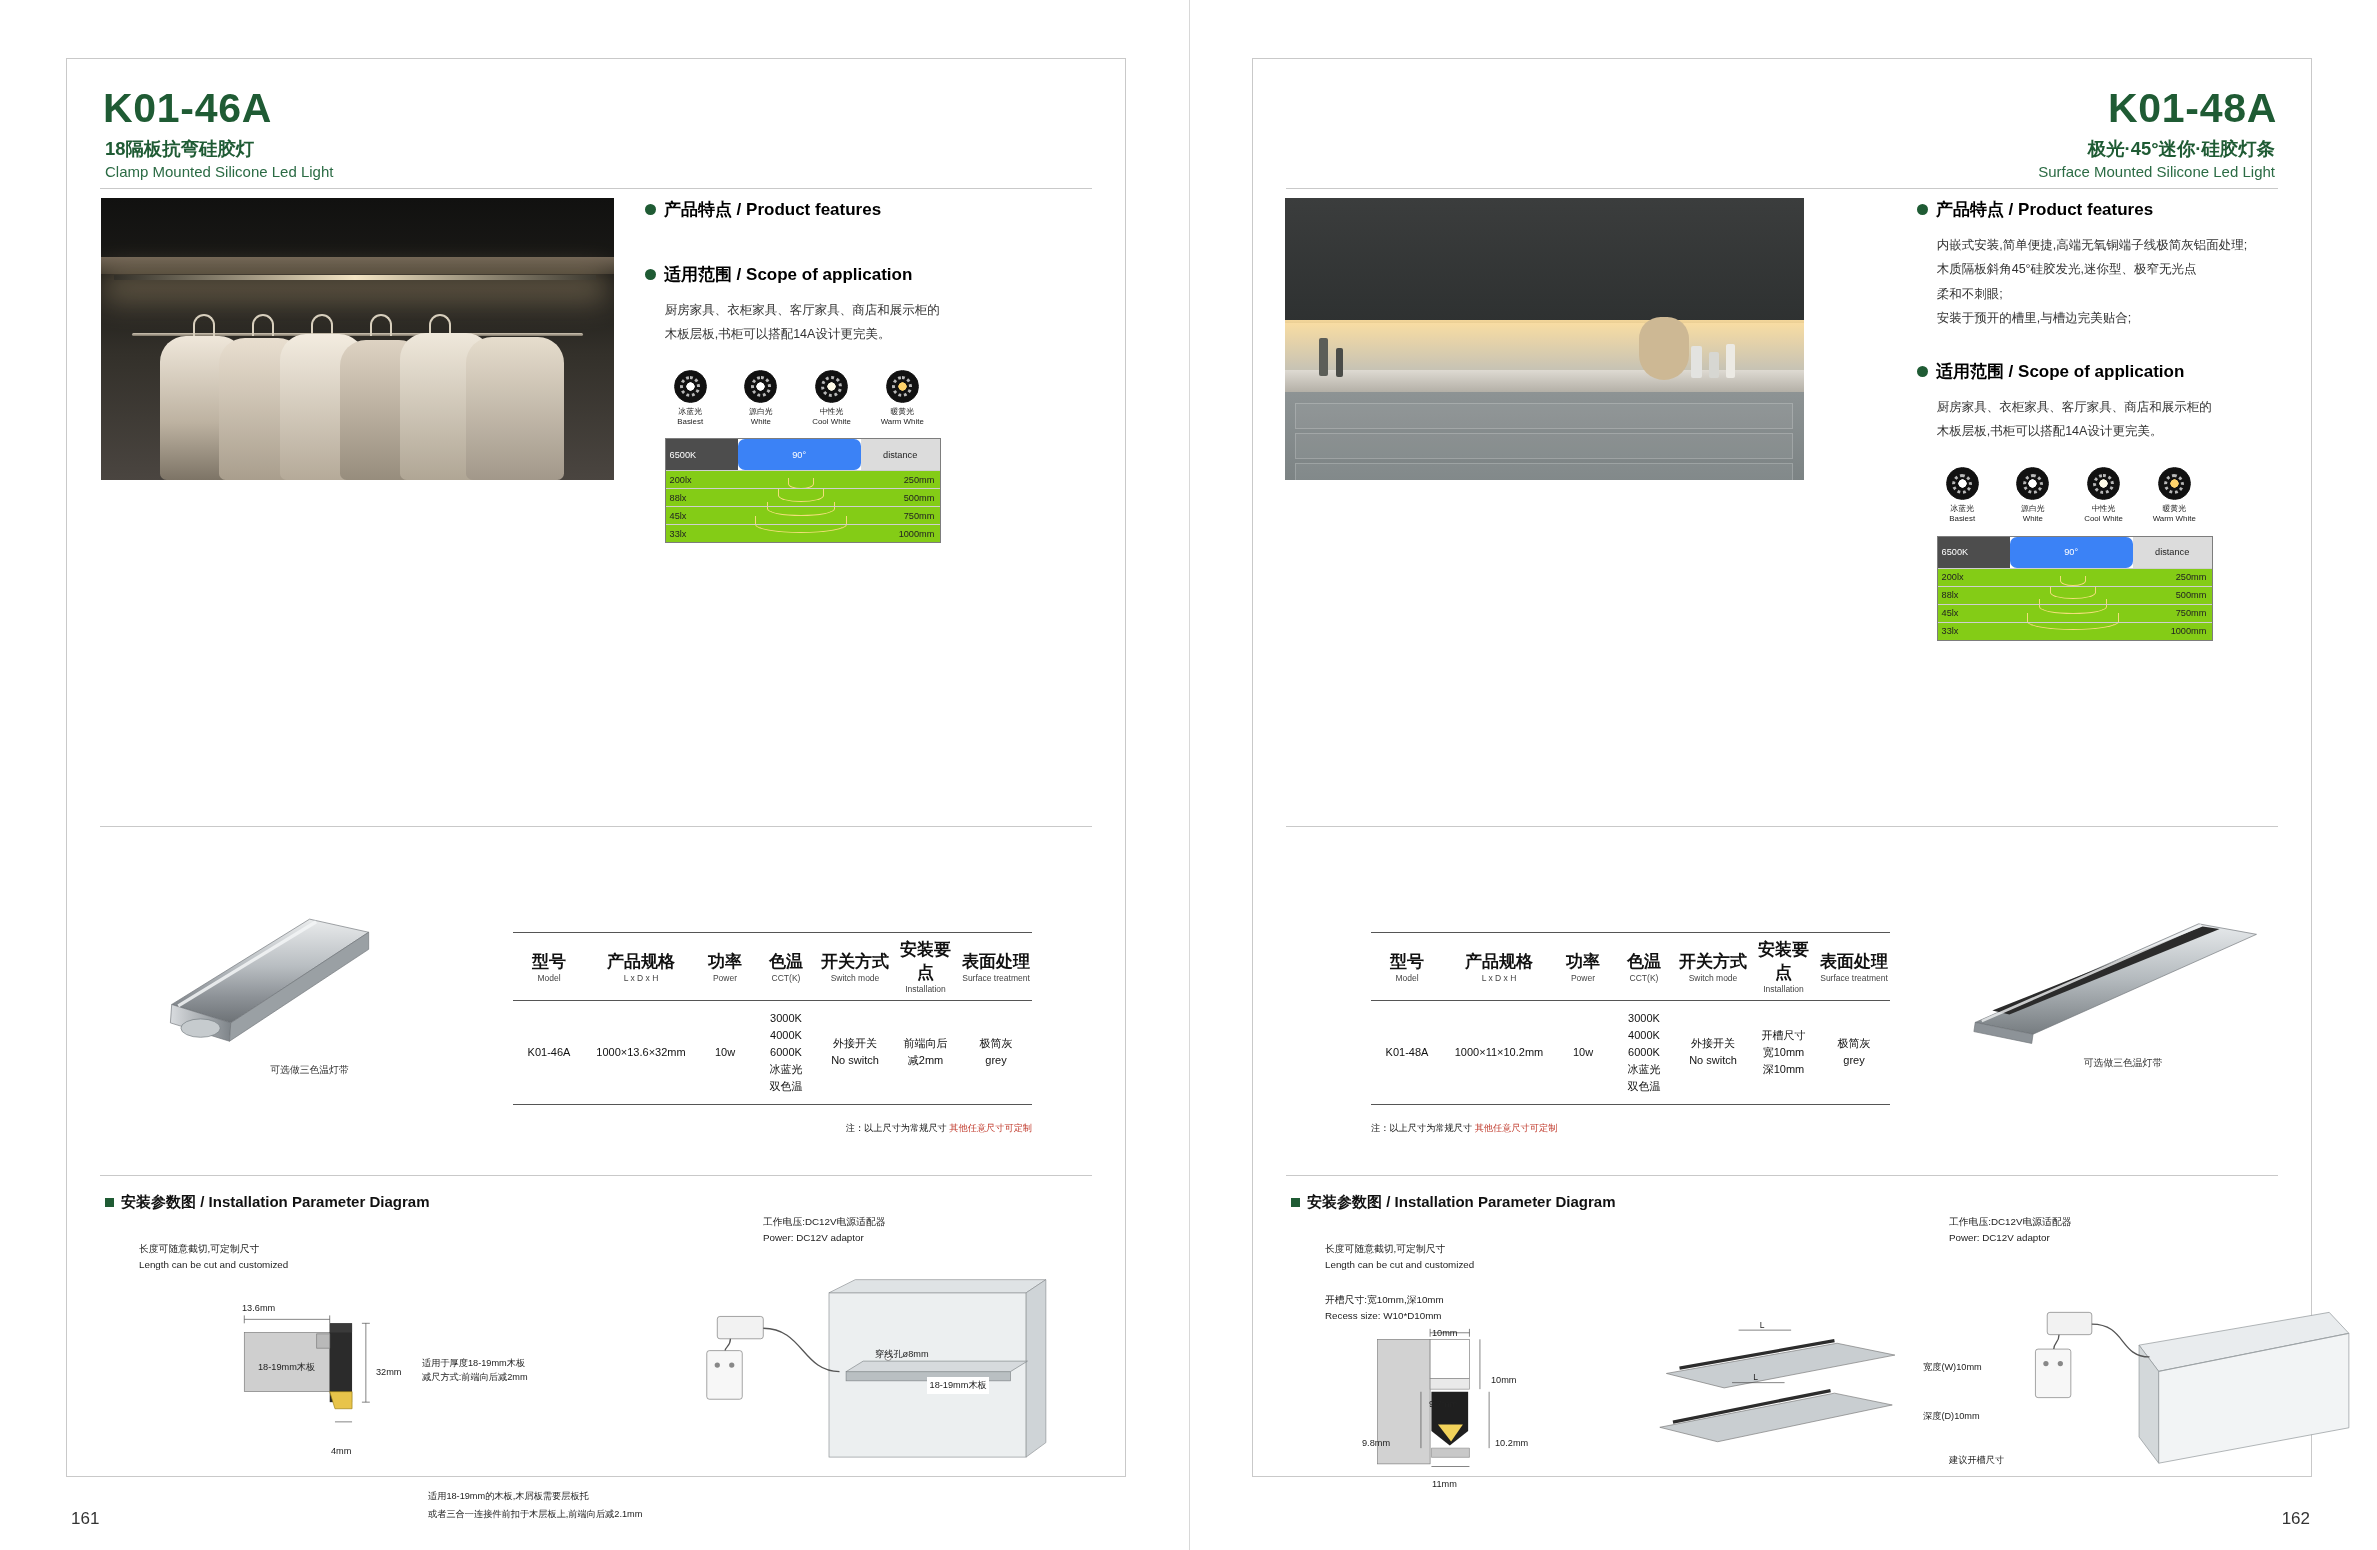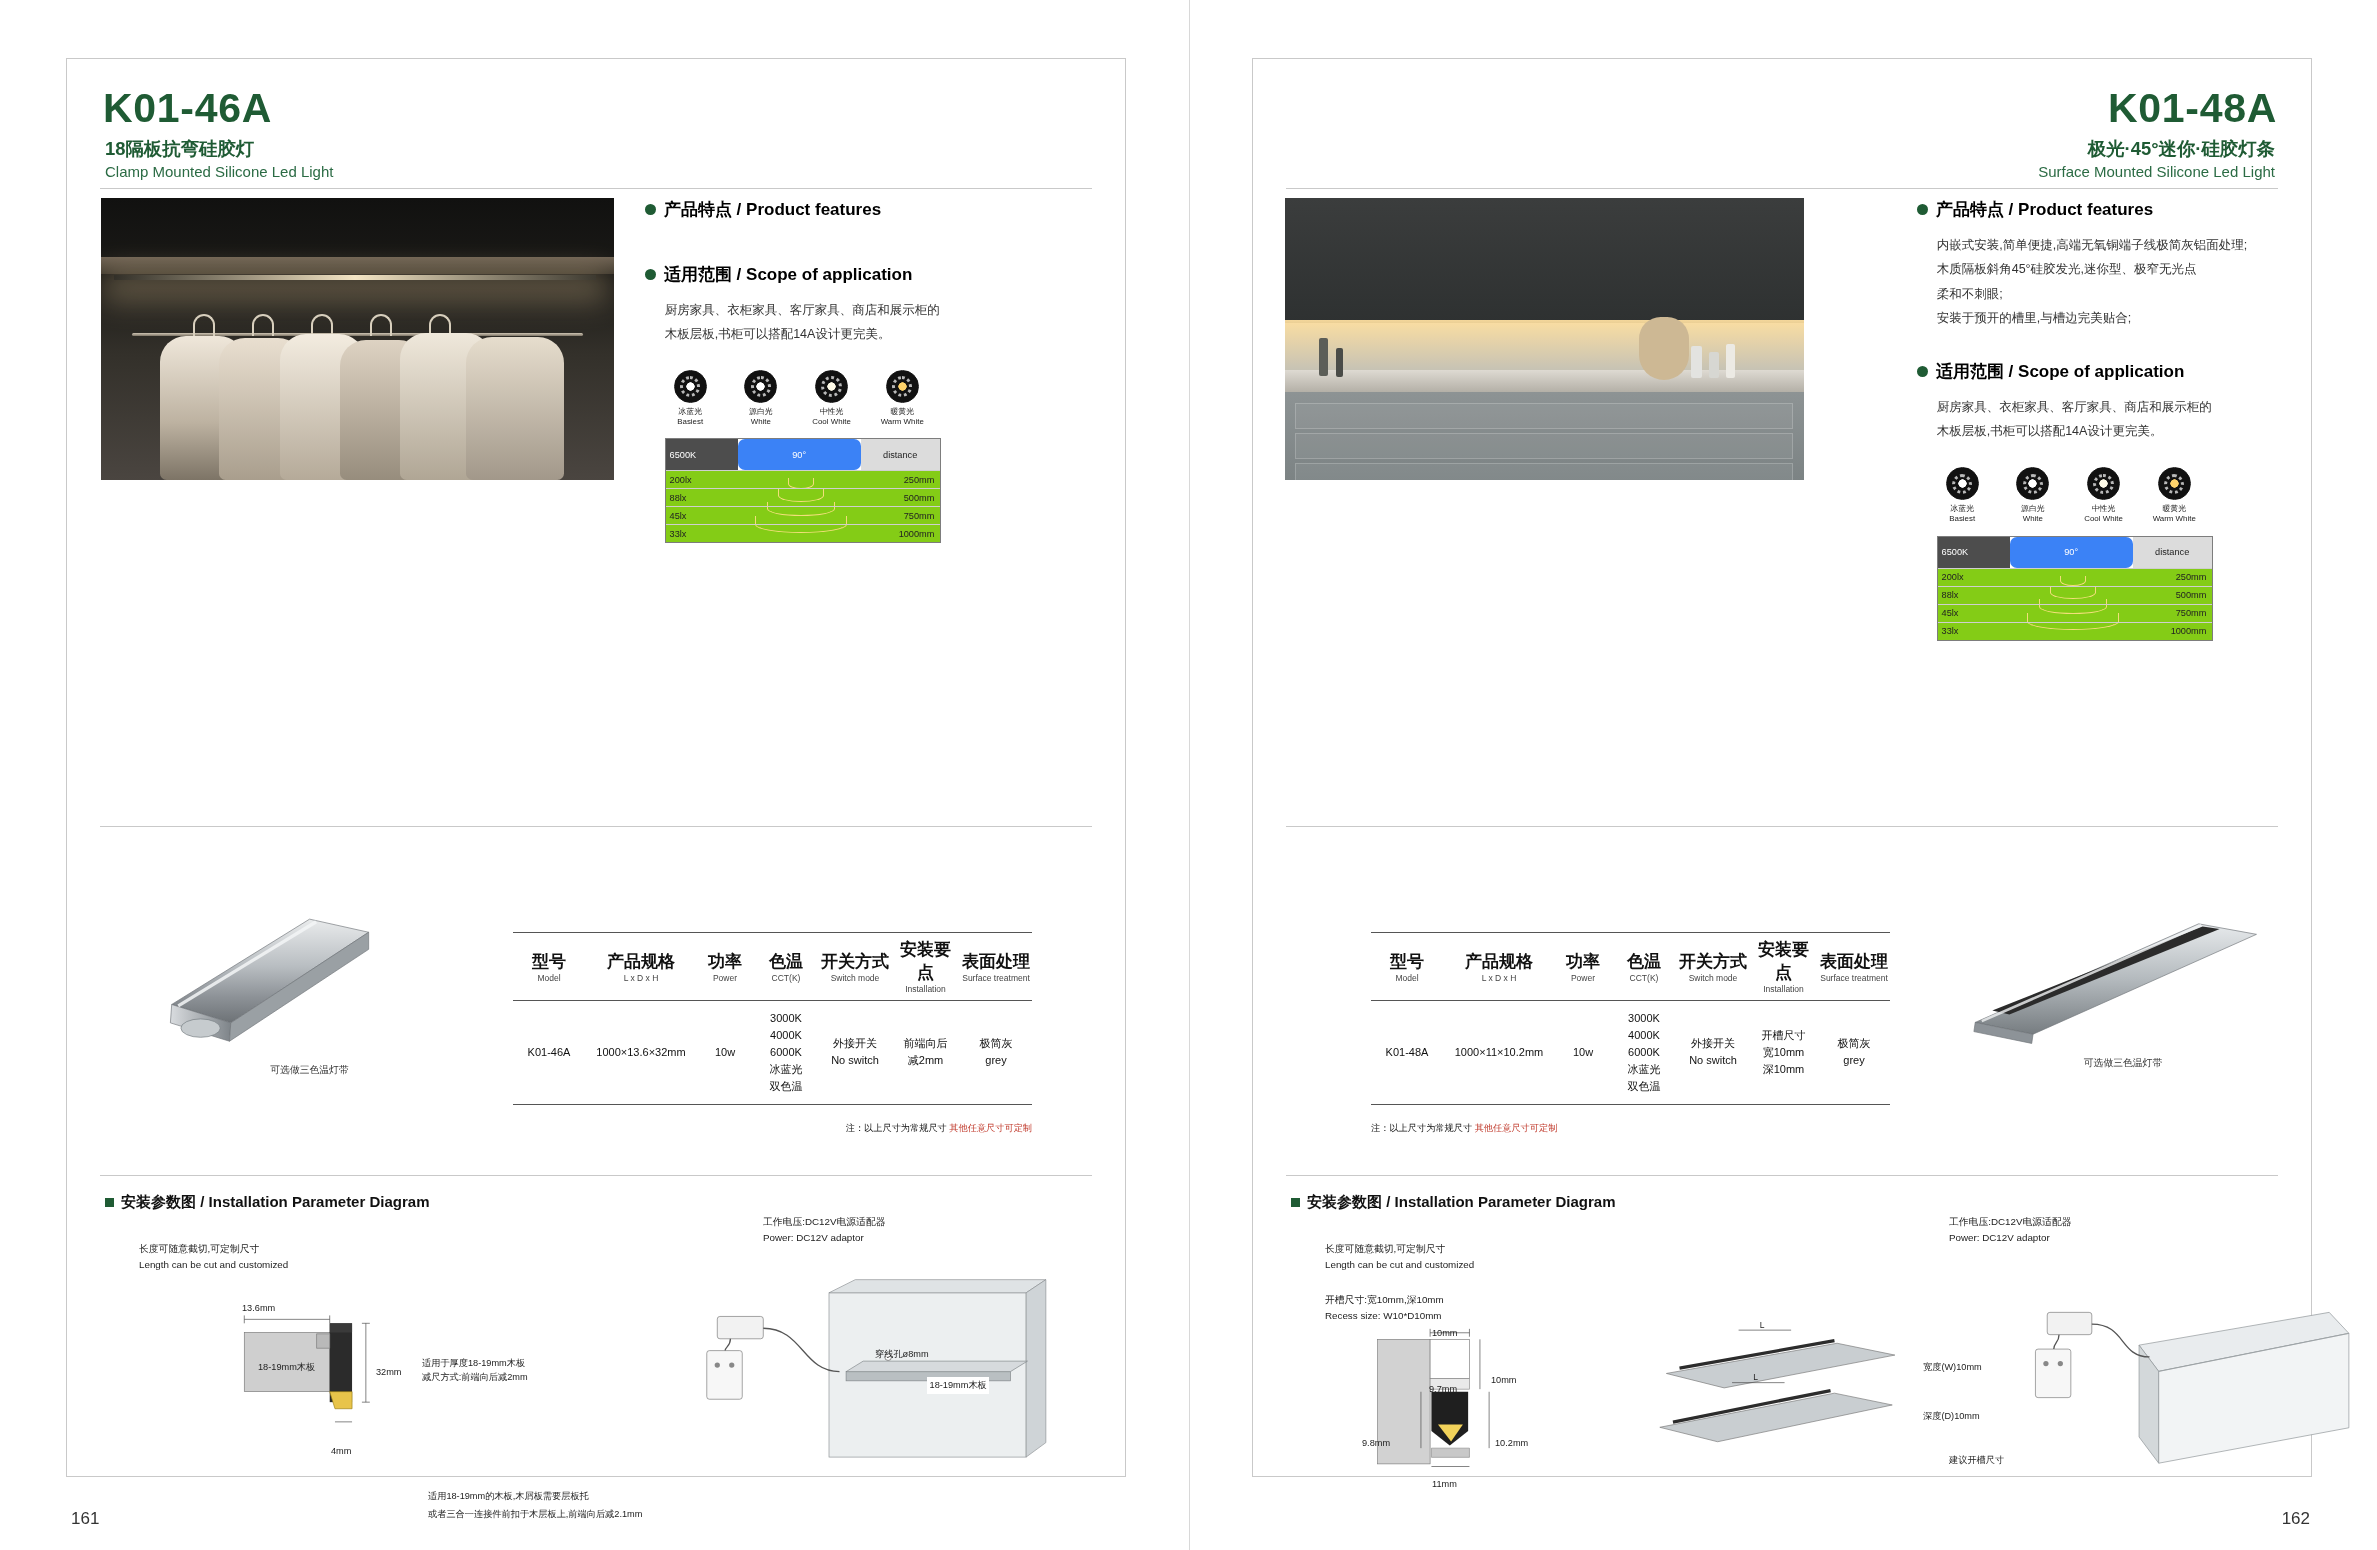--- a/index.html
+++ b/index.html
@@ -667,21 +667,21 @@
             <line x1="110" y1="4" x2="110" y2="16" stroke="#444"></line>
             <line x1="170" y1="4" x2="170" y2="16" stroke="#444"></line>
             <line x1="186" y1="20" x2="186" y2="96" stroke="#444"></line>
             <line x1="200" y1="100" x2="200" y2="186" stroke="#444"></line>
             <line x1="96" y1="100" x2="96" y2="186" stroke="#444"></line>
             <line x1="112" y1="214" x2="170" y2="214" stroke="#444"></line>
           </svg>
         </div>
         <div class="inst-label" style="left:146px; top:151px;">10mm</div>
         <div class="inst-label" style="left:205px; top:198px;">10mm</div>
-        <div class="inst-label" style="left:143px; top:207px;">9.7mm</div>
+        <div class="inst-label" style="left:143px; top:222px;">9.7mm</div>
         <div class="inst-label" style="left:76px; top:261px;">9.8mm</div>
         <div class="inst-label" style="left:209px; top:261px;">10.2mm</div>
         <div class="inst-label" style="left:146px; top:302px;">11mm</div>
 
         <div style="position:absolute; left:354px; top:142px;">
           <svg width="276" height="151" viewBox="0 0 420 230">
             <polygon points="40,86 300,40 388,58 128,108" fill="#c9ced1" stroke="#777"></polygon>
             <polygon points="60,78 296,36" stroke="#2c2c2c" stroke-width="5" fill="none"></polygon>
             <polygon points="30,168 296,116 384,134 118,190" fill="#c9ced1" stroke="#777"></polygon>
             <polygon points="50,160 290,112" stroke="#2c2c2c" stroke-width="5" fill="none"></polygon>

